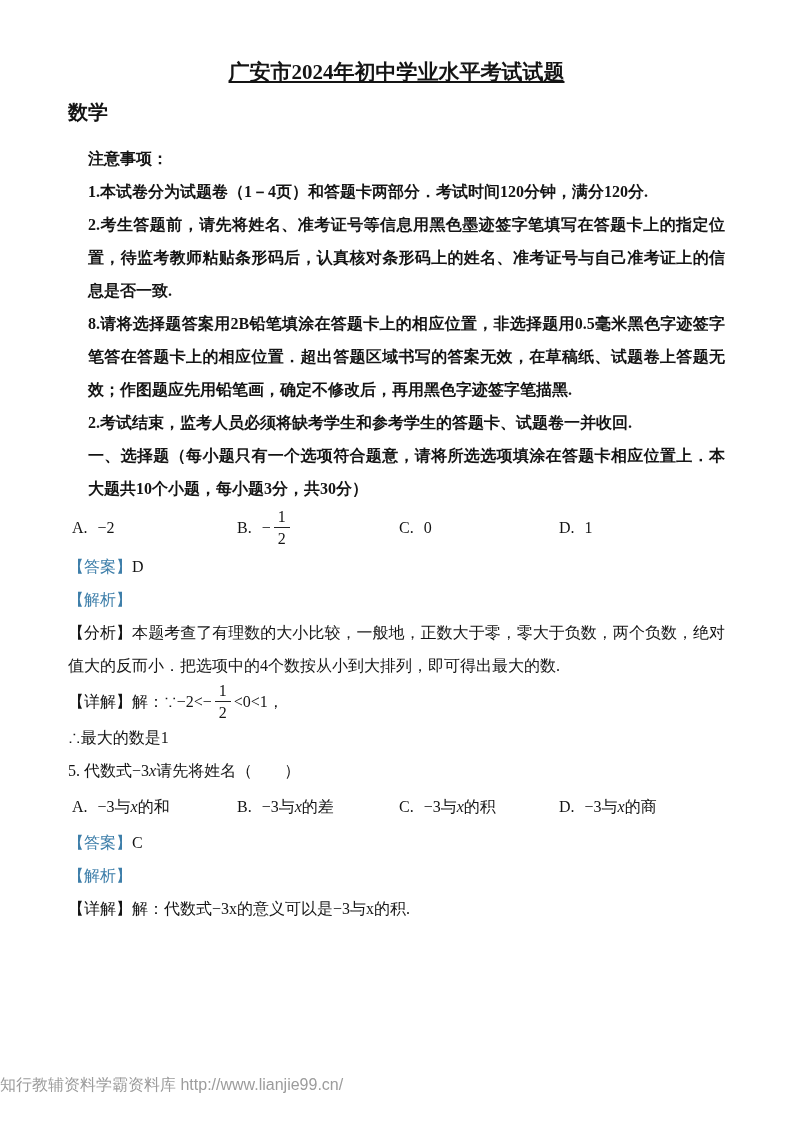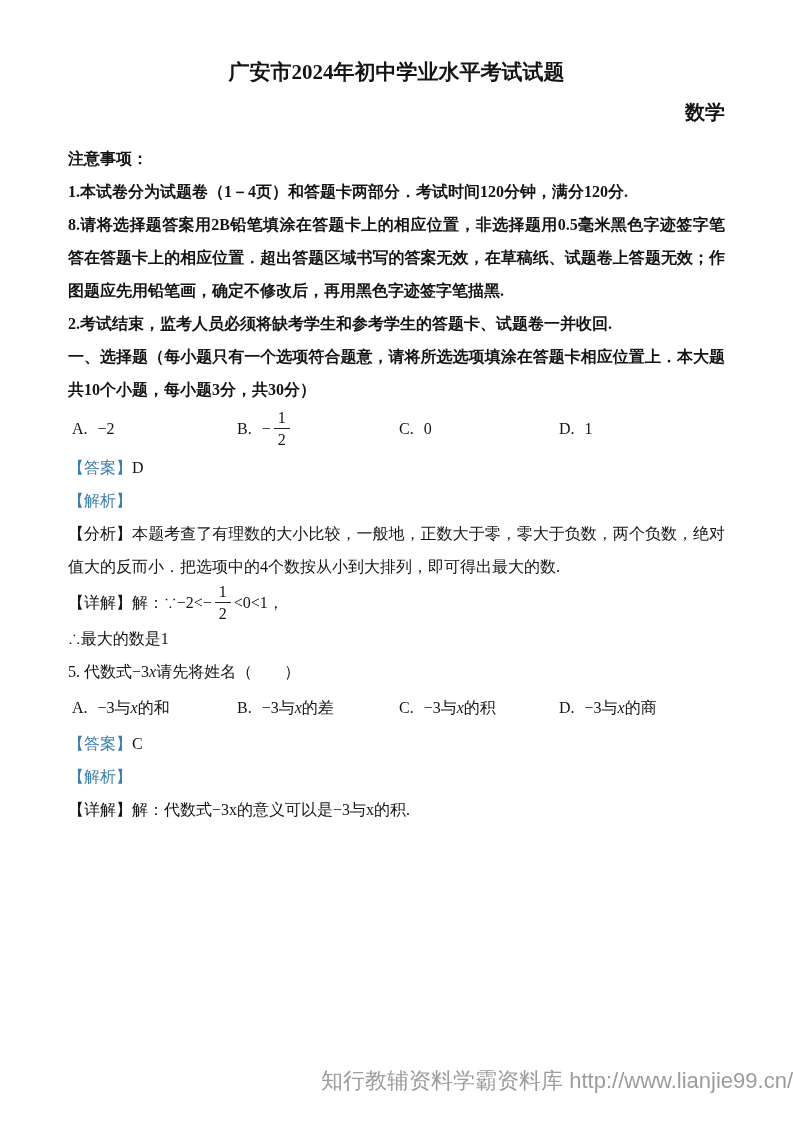--- a/index.html
+++ b/index.html
@@ -2,54 +2,55 @@
 <html style="--label-blue: #3d7ea9; --footer-gray: #9c9c9c;"><head>
 <meta charset="utf-8">
 <style>
   html,body { margin:0; padding:0; background:#ffffff; }
   .page {
     width:793px; height:1122px; box-sizing:border-box;
     padding:58px 68px 0 68px; position:relative; overflow:hidden;
     background:#ffffff; color:#141414;
     font-family:"Liberation Serif","DejaVu Serif",serif;
   }
-  .title   { font-size:21px; font-weight:bold; text-align:center; margin:0 0 12px 0; line-height:28px; }
-  .subject { font-size:20px; font-weight:bold; text-align:right; margin:0 0 16px 0; line-height:28px; }
+  .title   { font-size:21px; font-weight:bold; text-align:center; margin:0 0 12px 0; line-height:28px;text-decoration:underline; }
+  .subject { font-size:20px; font-weight:bold; text-align:left; margin:0 0 16px 0; line-height:28px; }
   p.line   { font-size:16px; line-height:33px; margin:0; text-align:justify; }
-  p.bold   { font-weight:bold; }
+  p.bold   { font-weight:bold;margin-left:20px; }
   .blue    { color:var(--label-blue,#3d7ea9); }
   .options-row {
     display:grid; grid-template-columns:165px 162px 160px 1fr;
     font-size:16px; line-height:33px; margin:3px 0; align-items:center; padding-left:4px;
   }
   .opt { display:flex; align-items:center; }
   .opt .letter { margin-right:10px; }
   .math { font-family:"Liberation Serif","DejaVu Serif",serif; }
   .var  { font-style:italic; }
   .mathline { display:flex; align-items:center; flex-wrap:wrap; }
   .frac { display:inline-block; text-align:center; vertical-align:middle; line-height:1; margin:0 3px; }
   .frac .num { display:block; padding:0 4px 2px 4px; font-size:16px; line-height:17px; }
   .frac .den { display:block; border-top:1.4px solid #222; padding:2px 4px 0 4px; font-size:16px; line-height:17px; }
   .gap-sm { margin-top:2px; }
   .footer {
-    position:absolute; left:0; bottom:26px; width:100%; text-align:right;
+    position:absolute; left:0; bottom:26px; width:100%; text-align:left;
     font-family:"Liberation Sans","DejaVu Sans",sans-serif;
-    font-size:22px; color:var(--footer-gray,#9c9c9c);
+    font-size:16px; color:var(--footer-gray,#9c9c9c);
   }
 </style>
 </head>
 <body>
 
 <div class="page">
 
   <h1 class="title">广安市2024年初中学业水平考试试题</h1>
   <h2 class="subject">数学</h2>
 
   <p class="line bold">注意事项：</p>
   <p class="line bold">1.本试卷分为试题卷（1－4页）和答题卡两部分．考试时间120分钟，满分120分.</p>
+  <p class="line bold">2.考生答题前，请先将姓名、准考证号等信息用黑色墨迹签字笔填写在答题卡上的指定位置，待监考教师粘贴条形码后，认真核对条形码上的姓名、准考证号与自己准考证上的信息是否一致.</p>
   <p class="line bold">8.请将选择题答案用2B铅笔填涂在答题卡上的相应位置，非选择题用0.5毫米黑色字迹签字笔答在答题卡上的相应位置．超出答题区域书写的答案无效，在草稿纸、试题卷上答题无效；作图题应先用铅笔画，确定不修改后，再用黑色字迹签字笔描黑.</p>
   <p class="line bold">2.考试结束，监考人员必须将缺考学生和参考学生的答题卡、试题卷一并收回.</p>
 
   <p class="line bold">一、选择题（每小题只有一个选项符合题意，请将所选选项填涂在答题卡相应位置上．本大题共10个小题，每小题3分，共30分）</p>
 
 
   <div class="options-row">
     <div class="opt">
       <span class="letter">A.</span>
       <span class="math">−2</span>

